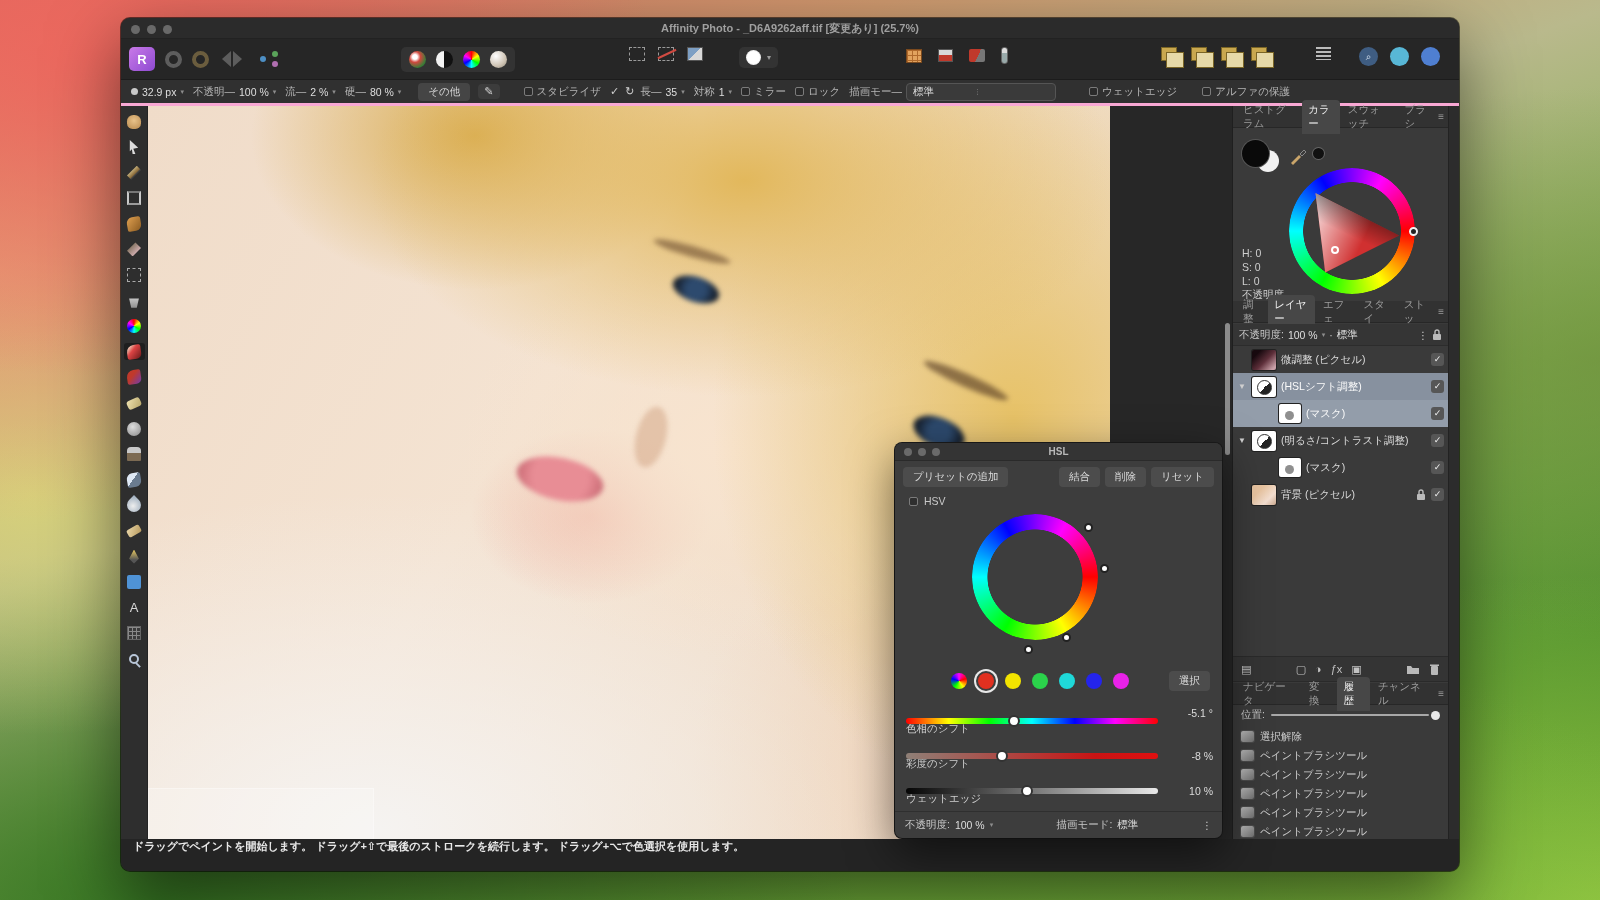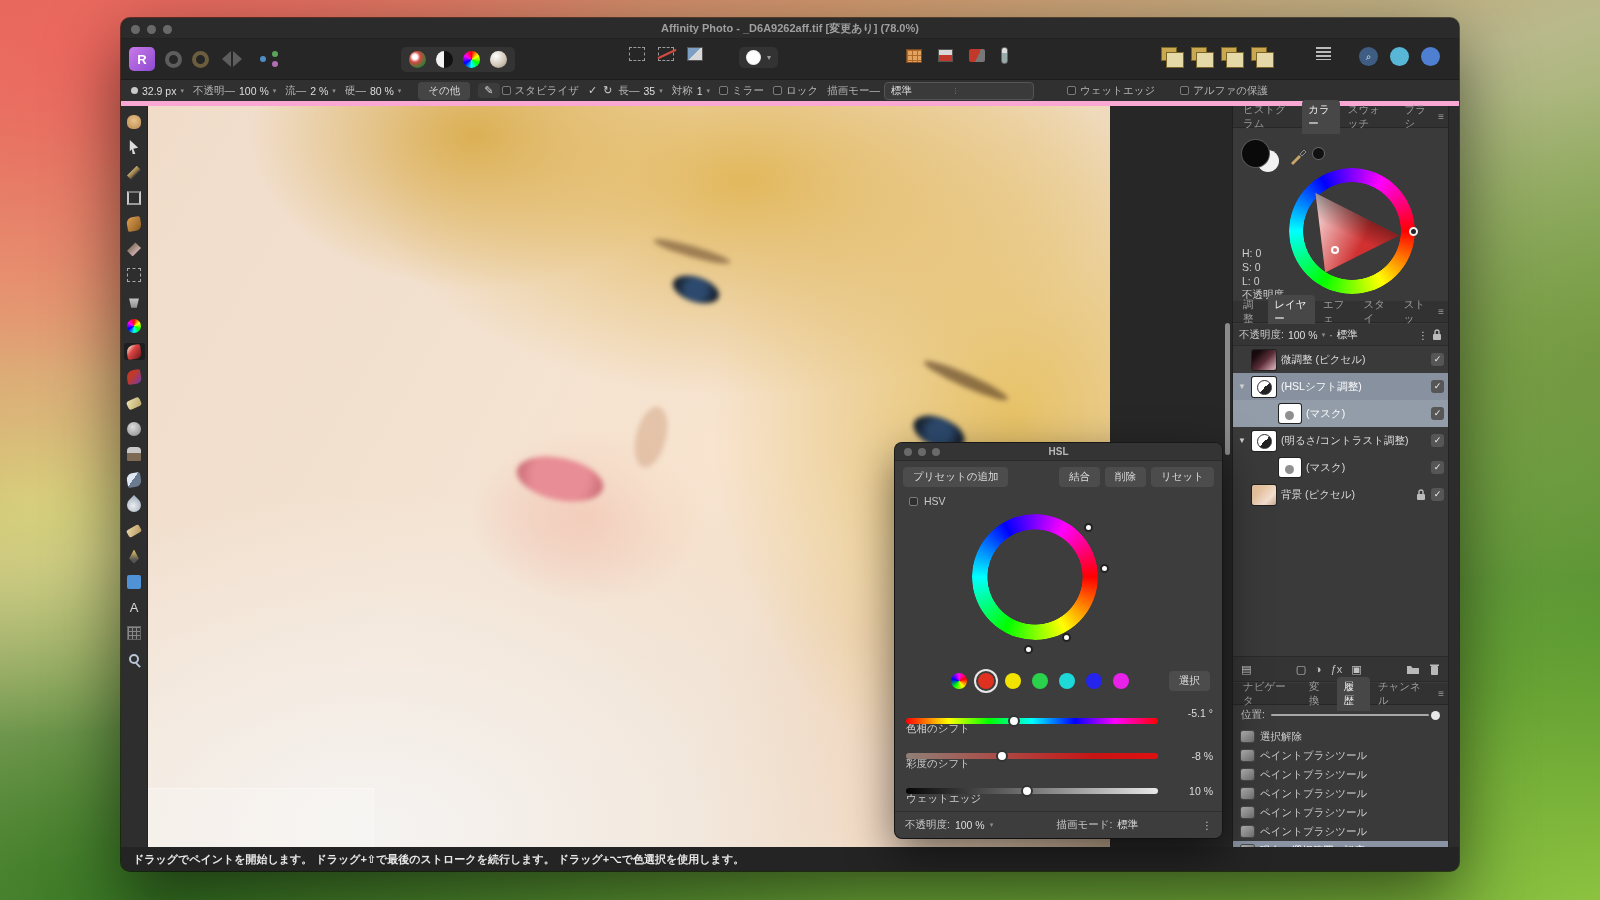--- a/index.html
+++ b/index.html
@@ -67,21 +67,21 @@
   .arr-ic{ width:16px;height:14px; position:relative; background:#c9a84f; border:1px solid #7a6526;}
   .arr-ic:after{ content:""; position:absolute; left:4px; top:4px; width:16px; height:14px; background:#e6d9a8; border:1px solid #7a6526;}
   .align-ic{ width:15px; height:13px; background:
      linear-gradient(#bbb 2px,transparent 2px); background-size:100% 4px;}
   .roundbtn{ width:19px;height:19px;border-radius:50%;display:flex;align-items:center;justify-content:center;font-size:10px;color:#dfe9f5;}
   .rb-mag{ background:#3f5d82; }
   .rb-cyan{ background:#58b7d6; }
   .rb-blue{ background:#4f7fd1; }
 
   
-  .context{ height:26px; background:#303030; border-bottom:5px solid #f9a8d4; display:flex; align-items:center; padding:0 10px; font-size:10.5px; color:#b5b5b5; white-space:nowrap;}
+  .context{ height:26px; background:#303030; border-bottom:3px solid #f9a8d4; display:flex; align-items:center; padding:0 10px; font-size:10.5px; color:#b5b5b5; white-space:nowrap;}
   .ct-item{ display:flex; align-items:center; gap:4px; margin-right:9px;}
   .ct-val{ color:#dedede; }
   .ct-dot{ width:7px;height:7px;border-radius:50%;background:#c9c9c9;}
   .ct-caret{ font-size:7px; color:#8d8d8d; }
   .ct-btn{ background:#454545; border-radius:4px; padding:2px 10px; color:#d8d8d8;font-family:Liberation Mono, monospace; }
   .ct-chk{ width:9px;height:9px;border:1px solid #7b7b7b;border-radius:2px;background:#2a2a2a;}
   .ct-iconbtn{ background:#3c3c3c; border-radius:4px; padding:1px 6px; color:#cfcfcf; font-size:11px;}
   .ct-dd{ background:#3a3a3a; border:1px solid #555; border-radius:4px; padding:1px 6px; display:flex; align-items:center; gap:40px; min-width:150px; color:#ddd;}
   .ct-check{ color:#cfcfcf; font-size:11px; }
 
@@ -200,21 +200,21 @@
   .bp-tabs{ top:577px; }
   .bp-posrow{ position:absolute; top:600px; left:0; width:100%; height:18px; display:flex; align-items:center; gap:6px; padding:0 8px;}
   .pos-line{ flex:1; height:2px; background:#a8a8a8; border-radius:1px;}
   .pos-thumb{ width:9px; height:9px; border-radius:50%; background:#e8e8e8; margin-left:-4px;}
   .bp-history{ position:absolute; top:621px; left:0; width:100%; }
   .hrow{ height:19px; display:flex; align-items:center; gap:6px; padding:0 8px; color:#cccccc;}
   .hrow.sel{ background:#8a94a4; color:#fff; }
   .hic{ width:13px; height:11px; border-radius:2px; background:linear-gradient(135deg,#b9b9b9,#6f6f6f); box-shadow:0 0 0 1px #4a4a4a;}
 
   
-  .statusbar{ position:absolute; left:0; bottom:0; width:100%; height:24px; background:#242424; display:flex; align-items:center; padding:0 12px; font-size:11px; color:#e8e8e8; font-weight:600;}
+  .statusbar{ position:absolute; left:0; bottom:0; width:100%; height:32px; background:#242424; display:flex; align-items:flex-start; padding:0 12px; font-size:11px; color:#e8e8e8; font-weight:600;}
 
   
   .hsl{ position:absolute; left:774px; top:425px; width:327px; height:395px; background:#3d3d3d; border-radius:7px;
     box-shadow:0 15px 45px rgba(0,0,0,.55), 0 0 0 1px #1c1c1c; z-index:30; font-size:10.5px; color:#c9c9c9;}
   .hsl-title{ position:relative; height:18px; background:#343434; border-radius:7px 7px 0 0; border-bottom:1px solid #2a2a2a;}
   .hsl-dots{ position:absolute; left:9px; top:5px; display:flex; gap:6px;}
   .hsl-dot{ width:8px; height:8px; border-radius:50%; background:#6a6a6a;}
   .hsl-title-text{ text-align:center; line-height:18px; color:#b9b9b9; font-size:10px; font-weight:700;}
   .hsl-toolrow{ display:flex; align-items:center; padding:6px 8px 0 8px; gap:5px;}
   .hbtn{ background:#4c4c4c; border-radius:4px; padding:3px 10px; color:#dcdcdc;}
@@ -250,21 +250,21 @@
 
 <div class="desktop">
   <div class="window">
 
     <div class="titlebar">
       <div class="tl-dots">
         <span class="tl-dot"></span>
         <span class="tl-dot"></span>
         <span class="tl-dot"></span>
       </div>
-      <div class="title-text">Affinity Photo - _D6A9262aff.tif [変更あり] (78.0%)</div>
+      <div class="title-text">Affinity Photo - _D6A9262aff.tif [変更あり] (25.7%)</div>
     </div>
 
     <div class="persona">
       <div class="pgroup" style="left:8px;">
         <span class="logo">R</span>
         <span class="donut"></span>
         <span class="donut gold"></span>
         <span class="tri-pair" style="margin-left:14px;"></span>
         <span class="share" style="margin-left:8px;">
             <i></i>
@@ -329,21 +329,21 @@
         <span class="ct-val">2 %</span>
         <span class="ct-caret">▾</span>
       </span>
       <span class="ct-item">
         <span>硬—</span>
         <span class="ct-val">80 %</span>
         <span class="ct-caret">▾</span>
       </span>
       <span class="ct-btn" style="margin:0 8px;">その他</span>
       <span class="ct-iconbtn">✎</span>
-      <span class="ct-item" style="margin-left:2px;justify-content:space-between;">
+      <span class="ct-item" style="margin-left:24px;justify-content:space-between;">
         <span class="ct-chk"></span>
         <span>スタビライザ</span>
       </span>
       <span class="ct-check">✓</span>
       <span class="ct-check" style="margin:0 6px;">↻</span>
       <span class="ct-item">
         <span>長—</span>
         <span class="ct-val">35</span>
         <span class="ct-caret">▾</span>
       </span>

